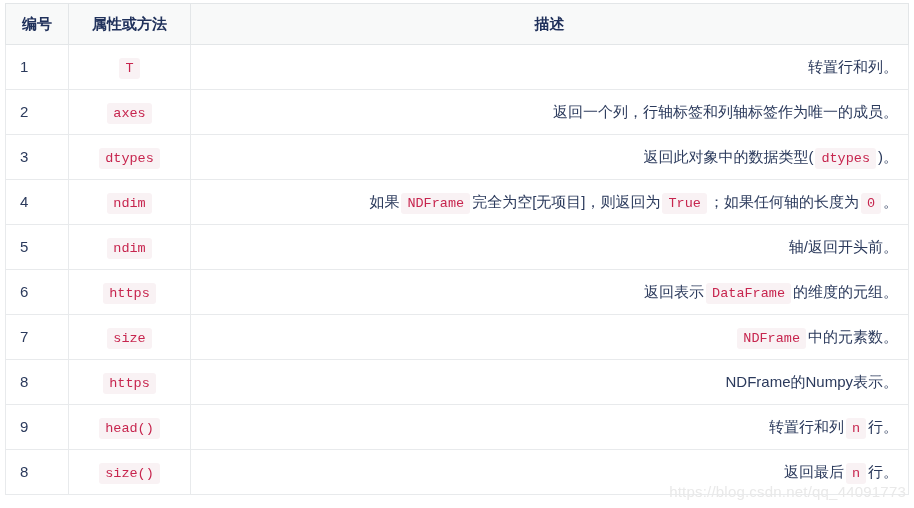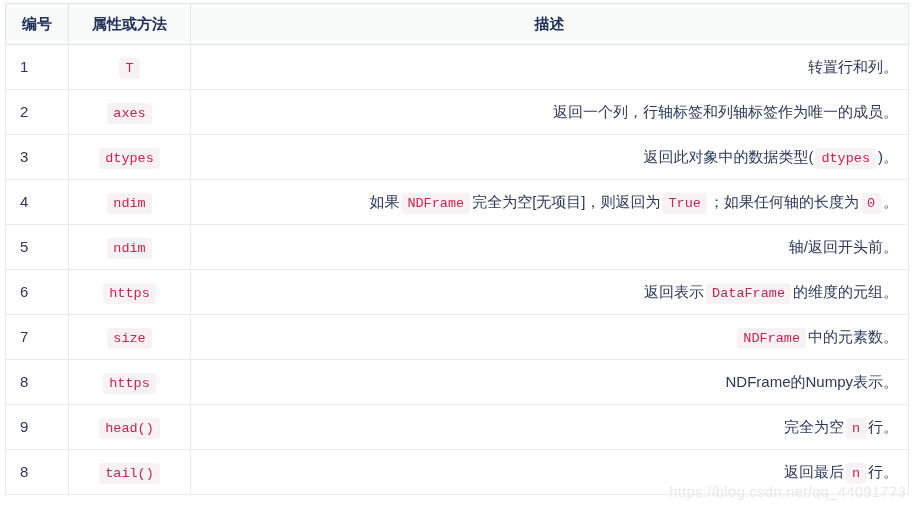--- a/index.html
+++ b/index.html
@@ -149,24 +149,24 @@
           <td class="desc"><span class="desc-inline"><span> </span><code class="kw">NDFrame</code><span>中的元素数。</span></span></td>
         </tr>
         <tr>
           <td class="num">8</td>
           <td class="attr"><code class="kw">https</code></td>
           <td class="desc"><span class="desc-inline"><span>NDFrame的Numpy表示。</span></span></td>
         </tr>
         <tr>
           <td class="num">9</td>
           <td class="attr"><code class="kw">head()</code></td>
-          <td class="desc"><span class="desc-inline"><span>完全为空</span><code class="kw">n</code><span>行。</span></span></td>
+          <td class="desc"><span class="desc-inline"><span>转置行和列</span><code class="kw">n</code><span>行。</span></span></td>
         </tr>
         <tr>
           <td class="num">8</td>
-          <td class="attr"><code class="kw">tail()</code></td>
+          <td class="attr"><code class="kw">size()</code></td>
           <td class="desc"><span class="desc-inline"><span>返回最后</span><code class="kw">n</code><span>行。</span></span></td>
         </tr>
       </tbody>
   </table>
 </div>
 
 <div class="watermark">https://blog.csdn.net/qq_44091773</div>
 
 </body></html>

